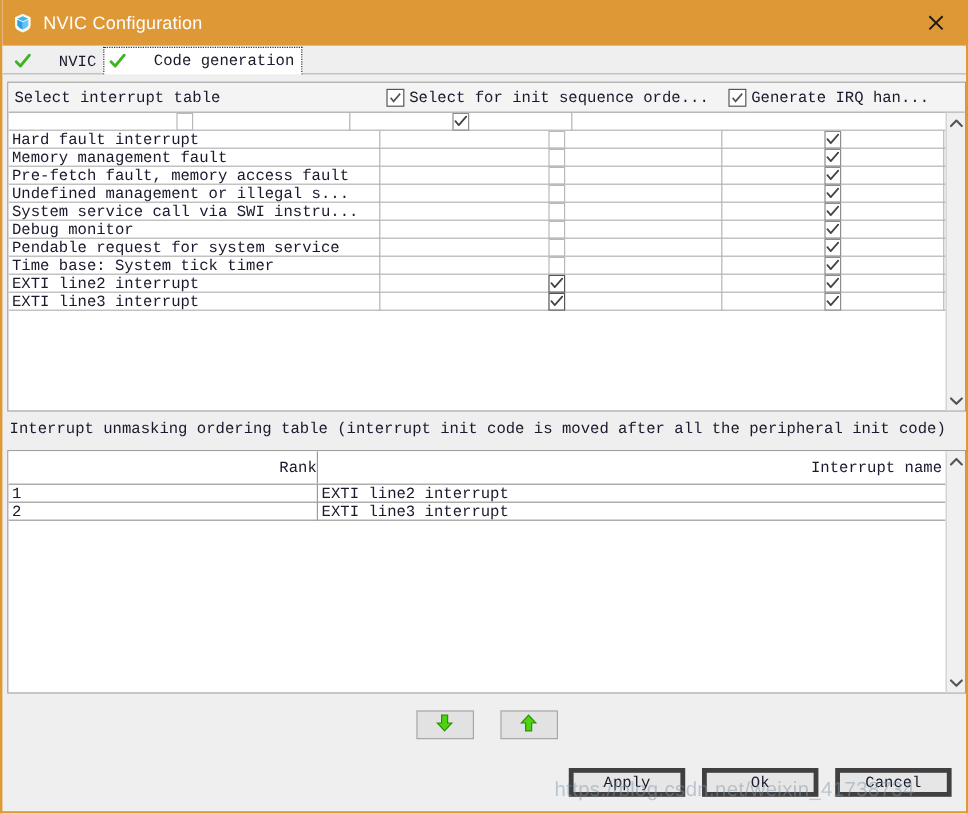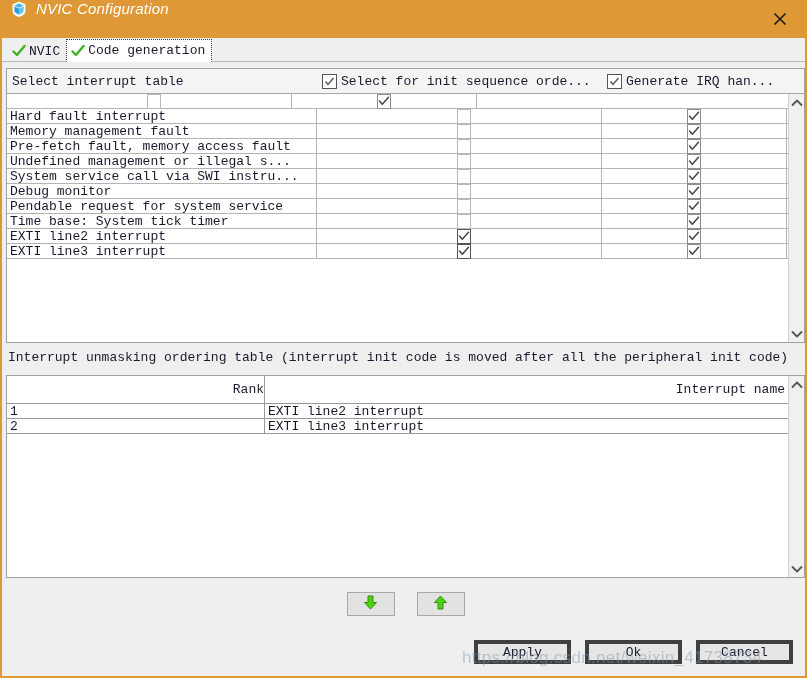--- a/index.html
+++ b/index.html
@@ -22,23 +22,23 @@
     border-bottom: 2px solid #de9836;
     box-sizing: border-box;
     overflow: hidden;
   }
 
   
   .titlebar {
     height: 38px;
     background: #de9836;
     display: flex;
+    align-items: center;
     position: relative;
     box-sizing: border-box;
-    font-style: italic;
   }
   .title-icon {
     margin-left: 8px;
     margin-right: 8px;
     width: 18px;
     height: 18px;
     display: flex;
     align-items: center;
     justify-content: center;
   }
@@ -76,20 +76,21 @@
     display: flex;
     align-items: center;
     height: 22px;
     padding: 0 6px 0 4px;
     font-size: 13px;
     box-sizing: border-box;
     cursor: pointer;
     background: transparent;
     position: relative;
     top: 1px;
+    gap: 20px;
   }
   .tab.active {
     background: #ffffff;
     border: 1px dotted #333;
     border-bottom: 1px solid #ffffff;
     height: 23px;
   }
   .tab .check { margin-right: 3px; display:flex; align-items:center; }
   .tab-label { white-space: nowrap; }
 

